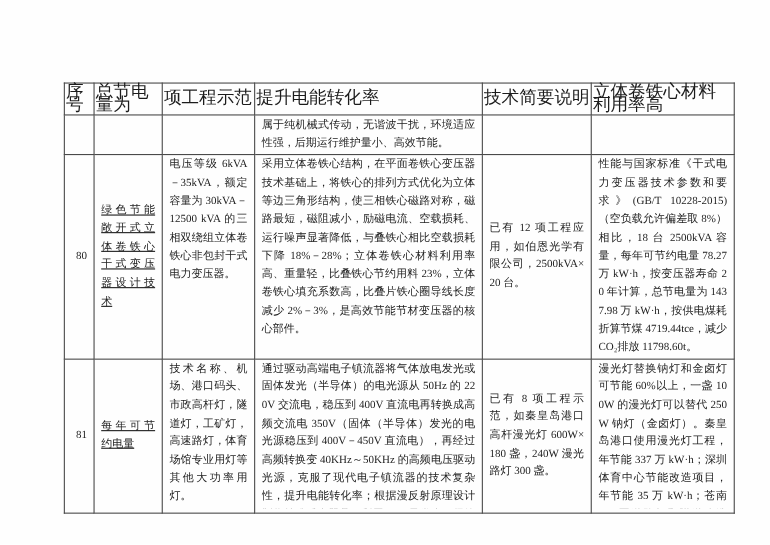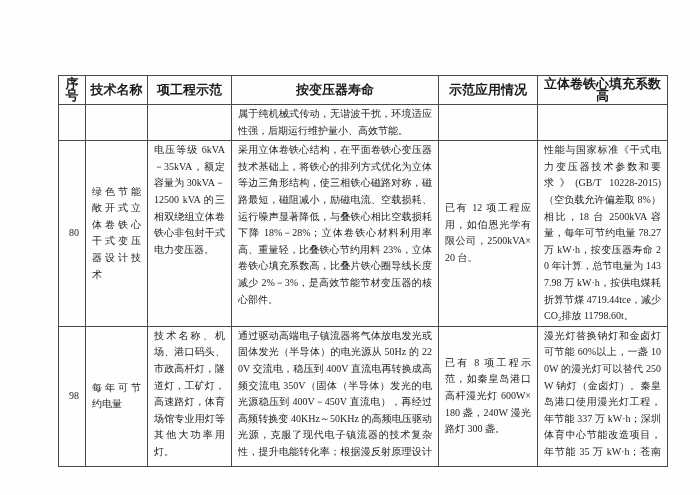--- a/index.html
+++ b/index.html
@@ -27,32 +27,32 @@
   .doc-table th, .doc-table td {
     border: 1px solid #4a4a4a;
     box-sizing: border-box;
     font-size: 10px;
     line-height: 16.6px;
     padding: 1px 6px;
     word-break: break-all;
   }
   .doc-table th {
     height: 25px;
-    font-weight: bold;
-    text-align: center;
-    font-size: 13px;
+    font-weight: normal;
+    text-align: left;
+    font-size: 16px;
     line-height: 12px;
     padding: 2px 1px;
     vertical-align: middle;
   }
   tr.r0   { height: 35px; }
   tr.r80  { height: 135px; }
   tr.r81  { height: 140px; }
   td.seq    { text-align: right;  vertical-align: middle; }
-  td.name   { text-align: justify; vertical-align: middle; }
+  td.name   { text-align: justify; vertical-align: middle; text-decoration: underline; }
   td.scope  { text-align: justify; vertical-align: top; margin-left: 46px; }
   td.desc   { text-align: justify; vertical-align: top; margin-left: 11px; }
   td.app    { text-align: justify; vertical-align: middle; }
   td.effect { text-align: justify; vertical-align: top; }
   tr.r81 .cellbox { max-height: 134px; overflow: hidden; }
   .pagenum {
     position: absolute;
     left: 0;
     right: 0;
     top: 410px;
@@ -72,25 +72,25 @@
       <col style="width:27px">
       <col style="width:62px">
       <col style="width:84px">
       <col style="width:207px">
       <col style="width:99px">
       <col style="width:130px">
     </colgroup>
     <tbody>
         <tr>
       <th>序号</th>
-      <th>技术名称</th>
+      <th>总节电量为</th>
       <th>项工程示范</th>
-      <th>按变压器寿命</th>
-      <th>示范应用情况</th>
-      <th>立体卷铁心填充系数高</th>
+      <th>提升电能转化率</th>
+      <th>技术简要说明</th>
+      <th>立体卷铁心材料利用率高</th>
     </tr>
 
     <tr class="r0">
       <td class="seq"></td>
       <td class="name"></td>
       <td class="scope"></td>
       <td class="desc">属于纯机械式传动，无谐波干扰，环境适应性强，后期运行维护量小、高效节能。</td>
       <td class="app"></td>
       <td class="effect"></td>
     </tr>
@@ -98,21 +98,21 @@
     <tr class="r80">
       <td class="seq">80</td>
       <td class="name">绿色节能敞开式立体卷铁心干式变压器设计技术</td>
       <td class="scope">电压等级 6kVA－35kVA，额定容量为 30kVA－12500 kVA 的三相双绕组立体卷铁心非包封干式电力变压器。</td>
       <td class="desc">采用立体卷铁心结构，在平面卷铁心变压器技术基础上，将铁心的排列方式优化为立体等边三角形结构，使三相铁心磁路对称，磁路最短，磁阻减小，励磁电流、空载损耗、运行噪声显著降低，与叠铁心相比空载损耗下降 18%－28%；立体卷铁心材料利用率高、重量轻，比叠铁心节约用料 23%，立体卷铁心填充系数高，比叠片铁心圈导线长度减少 2%－3%，是高效节能节材变压器的核心部件。</td>
       <td class="app">已有 12 项工程应用，如伯恩光学有限公司，2500kVA×20 台。</td>
       <td class="effect">性能与国家标准《干式电力变压器技术参数和要求》(GB/T 10228-2015)（空负载允许偏差取 8%）相比，18 台 2500kVA 容量，每年可节约电量 78.27 万 kW·h，按变压器寿命 20 年计算，总节电量为 1437.98 万 kW·h，按供电煤耗折算节煤 4719.44tce，减少 CO₂排放 11798.60t。</td>
     </tr>
 
     <tr class="r81">
-      <td class="seq">98</td>
+      <td class="seq">81</td>
       <td class="name">每年可节约电量</td>
       <td class="scope">
         <div class="cellbox">技术名称、机场、港口码头、市政高杆灯，隧道灯，工矿灯，高速路灯，体育场馆专业用灯等其他大功率用灯。</div>
       </td>
       <td class="desc">
         <div class="cellbox">通过驱动高端电子镇流器将气体放电发光或固体发光（半导体）的电光源从 50Hz 的 220V 交流电，稳压到 400V 直流电再转换成高频交流电 350V（固体（半导体）发光的电光源稳压到 400V－450V 直流电），再经过高频转换变 40KHz～50KHz 的高频电压驱动光源，克服了现代电子镇流器的技术复杂性，提升电能转化率；根据漫反射原理设计制作特殊反光器具，利用 CFL 及发光二极管光源的发光特性使光线均匀照</div>
       </td>
       <td class="app">已有 8 项工程示范，如秦皇岛港口高杆漫光灯 600W×180 盏，240W 漫光路灯 300 盏。</td>
       <td class="effect">
         <div class="cellbox">漫光灯替换钠灯和金卤灯可节能 60%以上，一盏 100W 的漫光灯可以替代 250W 钠灯（金卤灯）。秦皇岛港口使用漫光灯工程，年节能 337 万 kW·h；深圳体育中心节能改造项目，年节能 35 万 kW·h；苍南 104 国道路灯和隧道改造工程，年节能 192.7 万 kW·h；番禺市政路灯使用</div>

